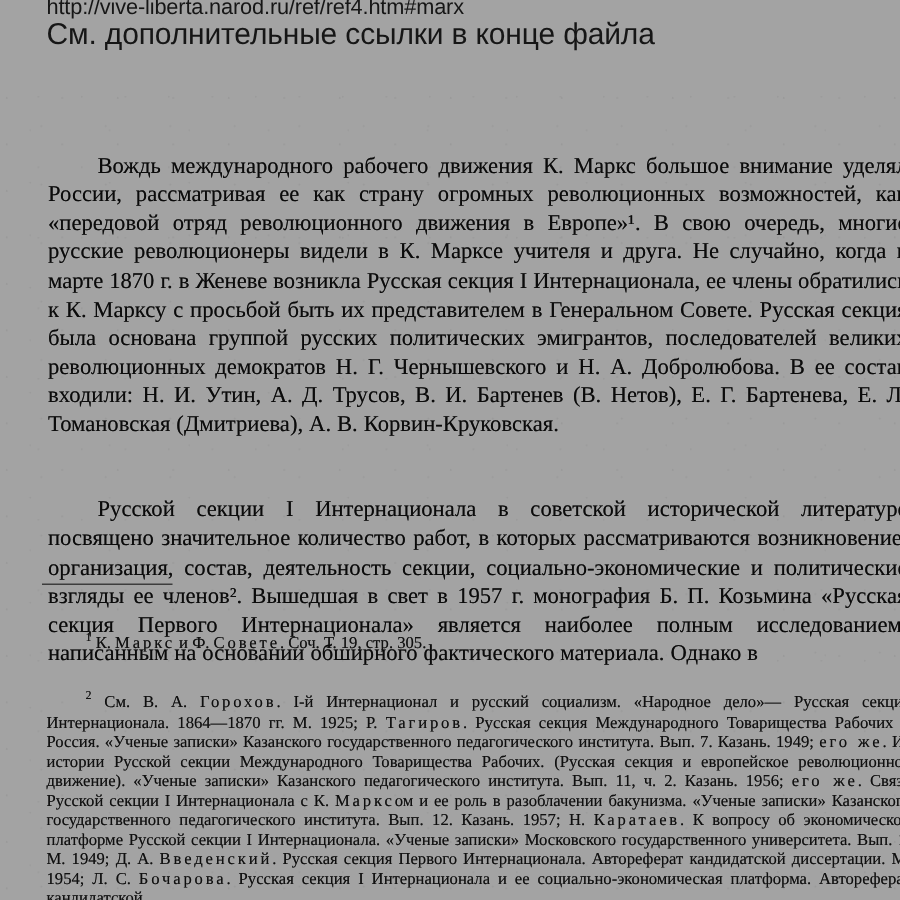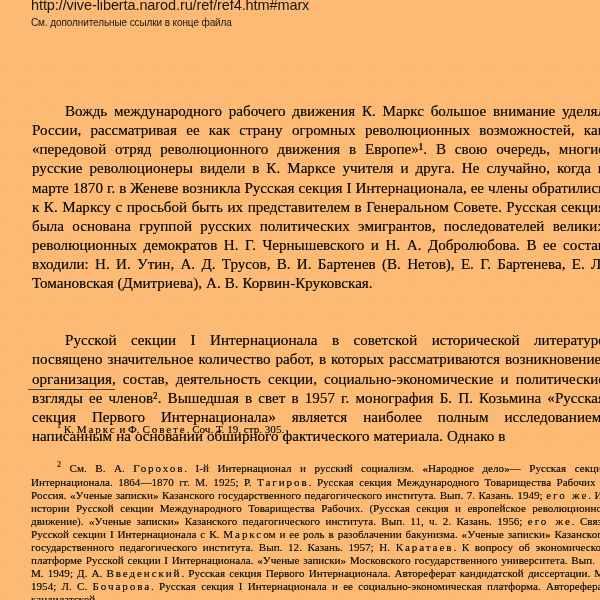--- a/index.html
+++ b/index.html
@@ -6,21 +6,21 @@
   html, body {
     margin: 0;
     padding: 0;
     background: #ffffff;
   }
   #page {
     position: relative;
     width: 600px;
     height: 600px;
     overflow: hidden;
-    background: #fdba74;
+    background: #a3a3a3;
     font-family: "Liberation Serif", "DejaVu Serif", serif;
     color: #000000;
     -webkit-font-smoothing: none;
   }
 
   
   .hdr {
     position: absolute;
     left: 31px;
     font-family: "Liberation Sans", "DejaVu Sans", sans-serif;
@@ -28,21 +28,21 @@
     white-space: nowrap;
     letter-spacing: -0.1px;
   }
   #hdr-url {
     top: -3px;
     font-size: 14.5px;
     line-height: 16px;
   }
   #hdr-note {
     top: 14px;
-    font-size: 10px;
+    font-size: 20px;
     line-height: 18px;
   }
 
   
   #scan {
     position: absolute;
     left: 0;
     top: 56px;
     width: 600px;
     height: 544px;

